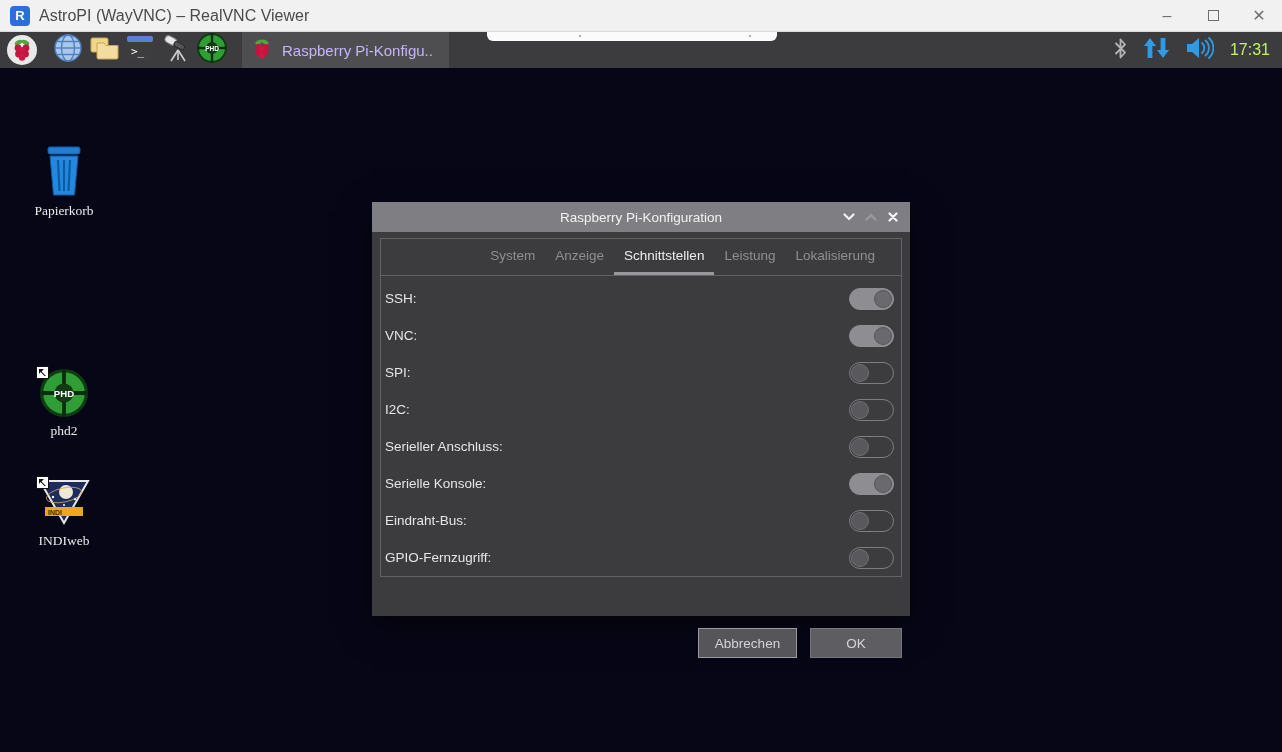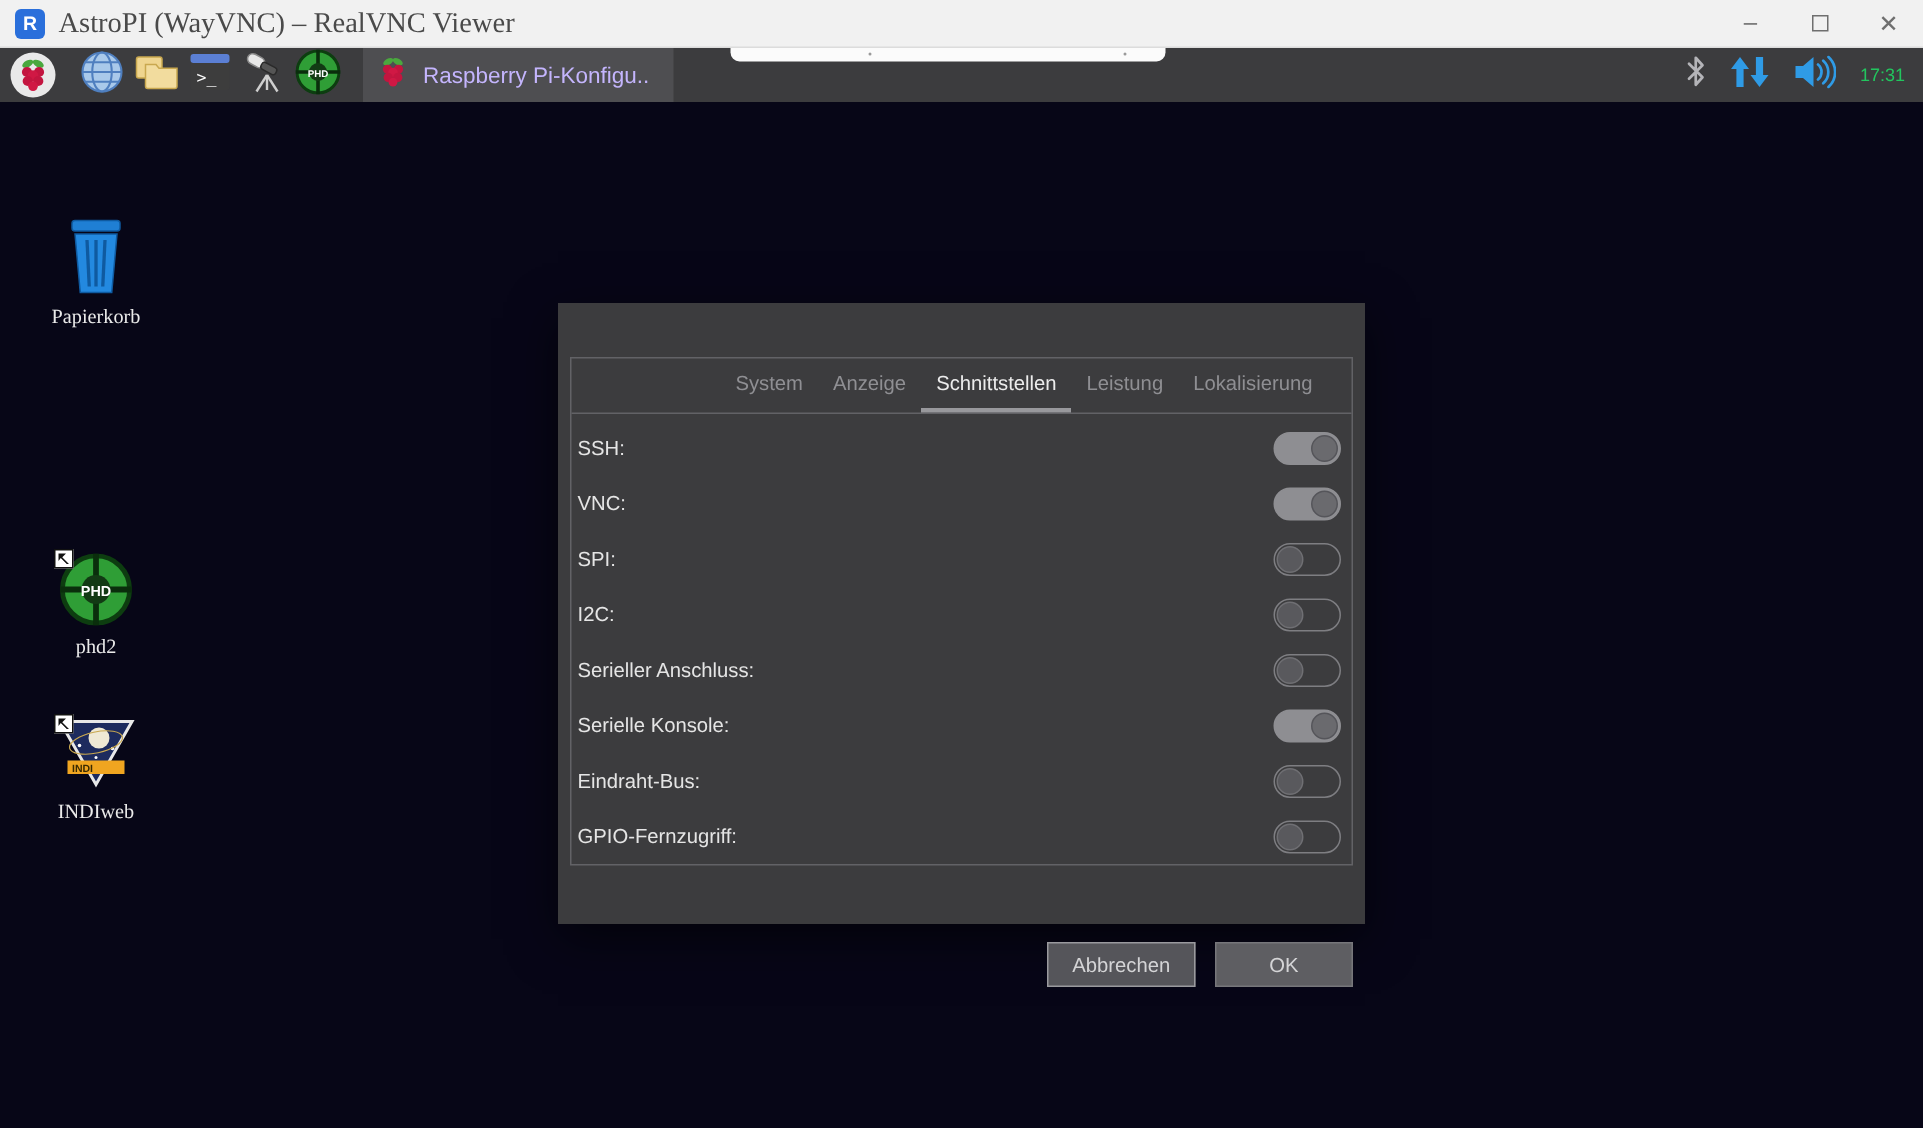--- a/index.html
+++ b/index.html
@@ -15,21 +15,21 @@
     position:absolute; top:0; left:0; right:0; height:32px;
     background:#f1f1f1; border-bottom:1px solid #dcdcdc;
     display:flex; align-items:center;
   }
   .vnc-app-icon {
     width:20px; height:20px; margin:0 9px 0 10px;
     background:#2a6fdb; border-radius:4px; color:#fff;
     display:flex; align-items:center; justify-content:center;
     font-size:13px; font-weight:bold;
   }
-  .vnc-title { color:#4a4a4a; font-size:19px;font-family:Liberation Serif, serif; }
+  .vnc-title { color:#4a4a4a; font-size:16px; }
   .win-controls { margin-left:auto; display:flex; height:32px; }
   .win-btn {
     width:46px; height:32px; display:flex; align-items:center; justify-content:center;
     color:#6f6f6f; font-size:16px; cursor:default;
   }
   .maximize-box { width:11px; height:11px; border:1px solid #6f6f6f; }
 
   
   .taskbar {
     position:absolute; top:32px; left:0; right:0; height:36px;
@@ -42,21 +42,21 @@
   .menu-circle {
     width:30px; height:30px; border-radius:50%; background:#e9e9e9;
     display:flex; align-items:center; justify-content:center;
   }
   .task-window-btn {
     height:36px; margin-left:12px; padding:0 16px 0 10px;
     background:#4e4e51; display:flex; align-items:center; gap:10px;
     color:#c4b5fd; font-size:15px; white-space:nowrap;
   }
   .tray { margin-left:auto; display:flex; align-items:center; gap:16px; padding-right:12px; }
-  .tray-clock { color:#22c55e; font-size:12px; }
+  .tray-clock { color:#bef264; font-size:16px; }
 
   
   .vnc-strip {
     position:absolute; top:32px; left:487px; width:290px; height:9px;
     background:#fbfbfb; border-radius:0 0 6px 6px;
   }
   .vnc-strip i { position:absolute; top:3px; width:2px; height:2px; background:#9a9a9a; border-radius:50%; }
   .vnc-strip i:nth-child(1) { left:92px; }
   .vnc-strip i:nth-child(2) { left:262px; }
 
@@ -318,20 +318,40 @@
               <path d="M1 1 h5 L3.5 3.5 L8 8 L6.5 8 L2.5 4 L1 6 z" fill="#111"></path>
             </svg>
         </span>
       </div>
       <span class="icon-label">INDIweb</span>
     </div>
 
   </div>
 
   <div class="dialog">
+    <div class="dialog-titlebar">
+      <span class="dialog-title">Raspberry Pi-Konfiguration</span>
+      <div class="dialog-controls">
+        <span class="dlg-ctl">
+          <svg width="12" height="8" viewBox="0 0 12 8">
+              <path d="M1.5 1.5 L6 6 L10.5 1.5" fill="none" stroke="#f2f2f2" stroke-width="2.2" stroke-linecap="round"></path>
+            </svg>
+        </span>
+        <span class="dlg-ctl">
+          <svg width="12" height="8" viewBox="0 0 12 8">
+              <path d="M1.5 6.5 L6 2 L10.5 6.5" fill="none" stroke="#9a9a9e" stroke-width="2.2" stroke-linecap="round"></path>
+            </svg>
+        </span>
+        <span class="dlg-ctl">
+          <svg width="10" height="10" viewBox="0 0 10 10">
+              <path d="M1.5 1.5 L8.5 8.5 M8.5 1.5 L1.5 8.5" stroke="#f6f6f6" stroke-width="2.2" stroke-linecap="round"></path>
+            </svg>
+        </span>
+      </div>
+    </div>
 
     <div class="tabframe">
       <div class="tabs">
         <div class="tab">System</div>
         <div class="tab">Anzeige</div>
         <div class="tab active">Schnittstellen</div>
         <div class="tab">Leistung</div>
         <div class="tab">Lokalisierung</div>
       </div>
 

